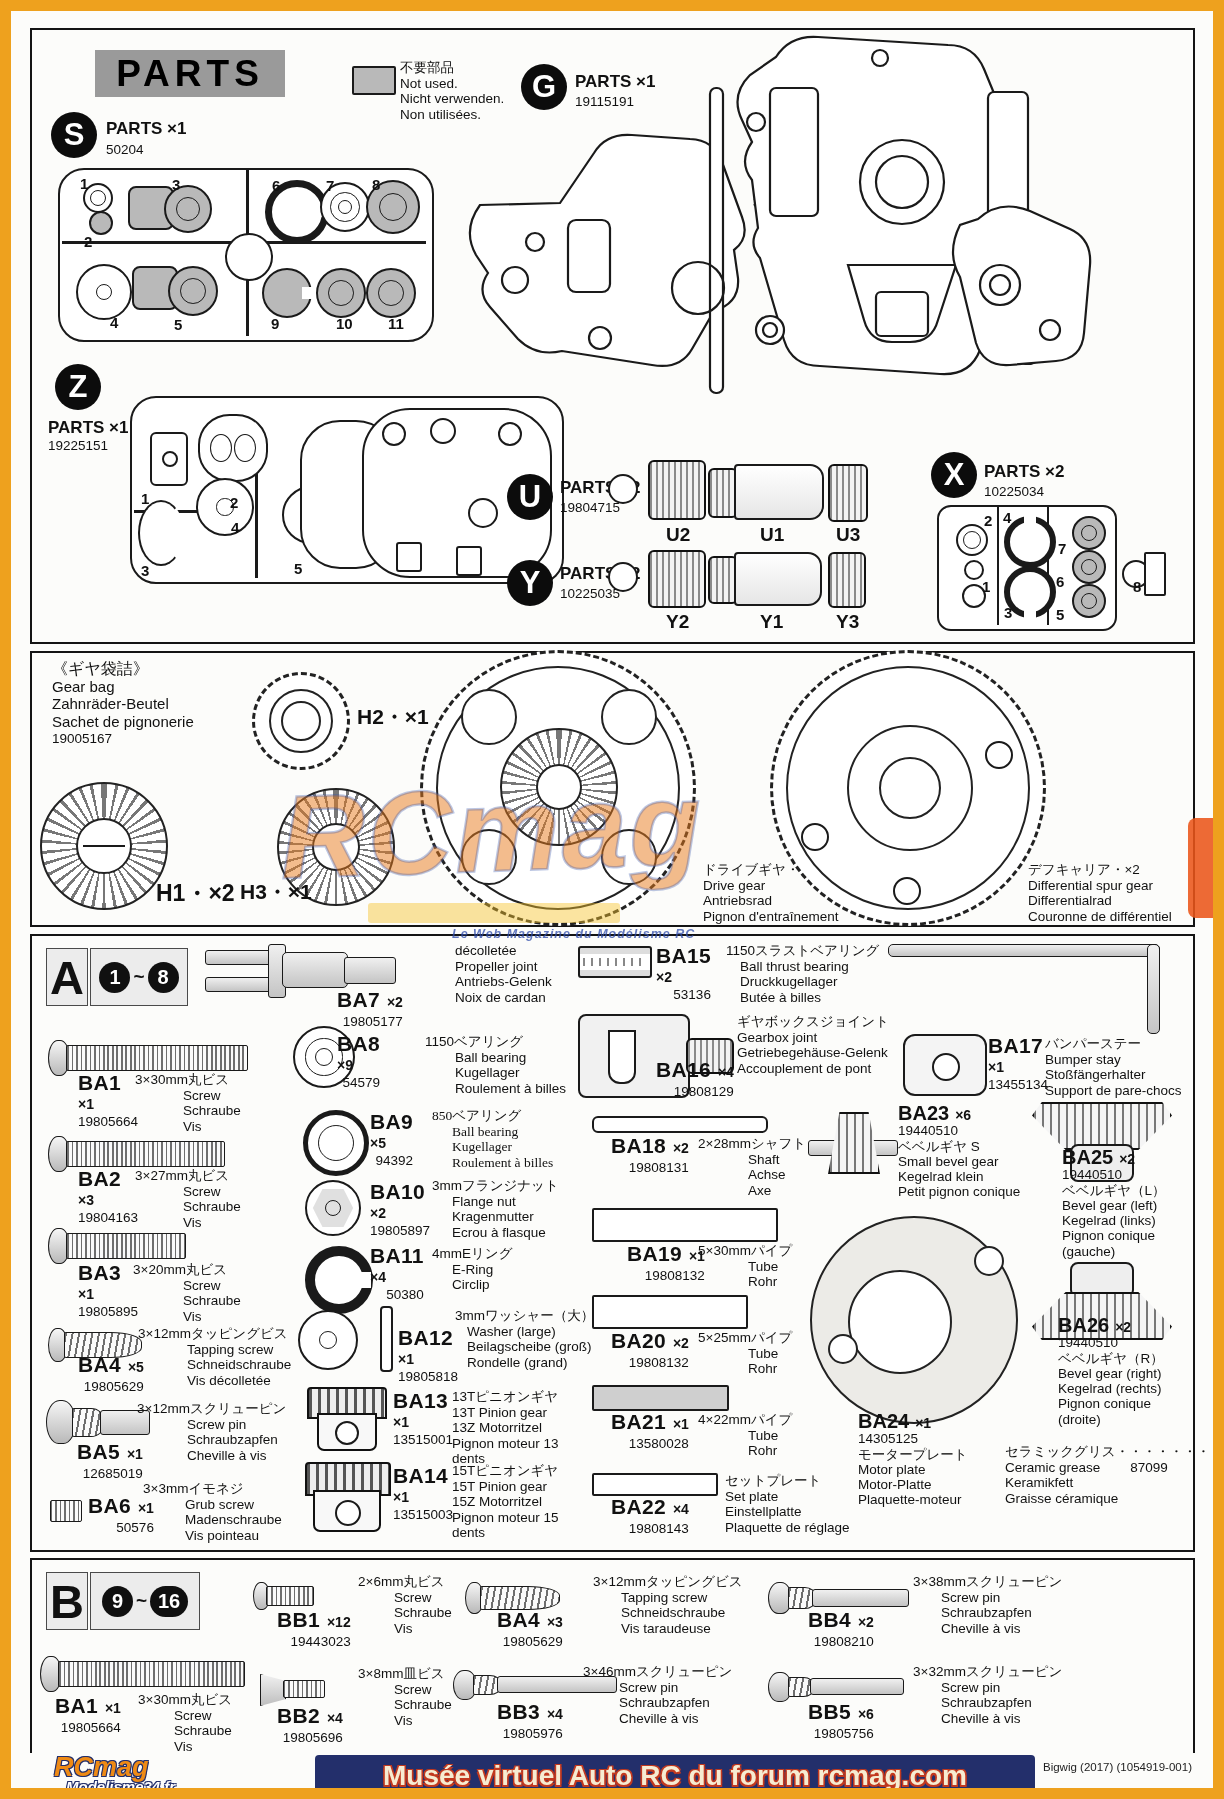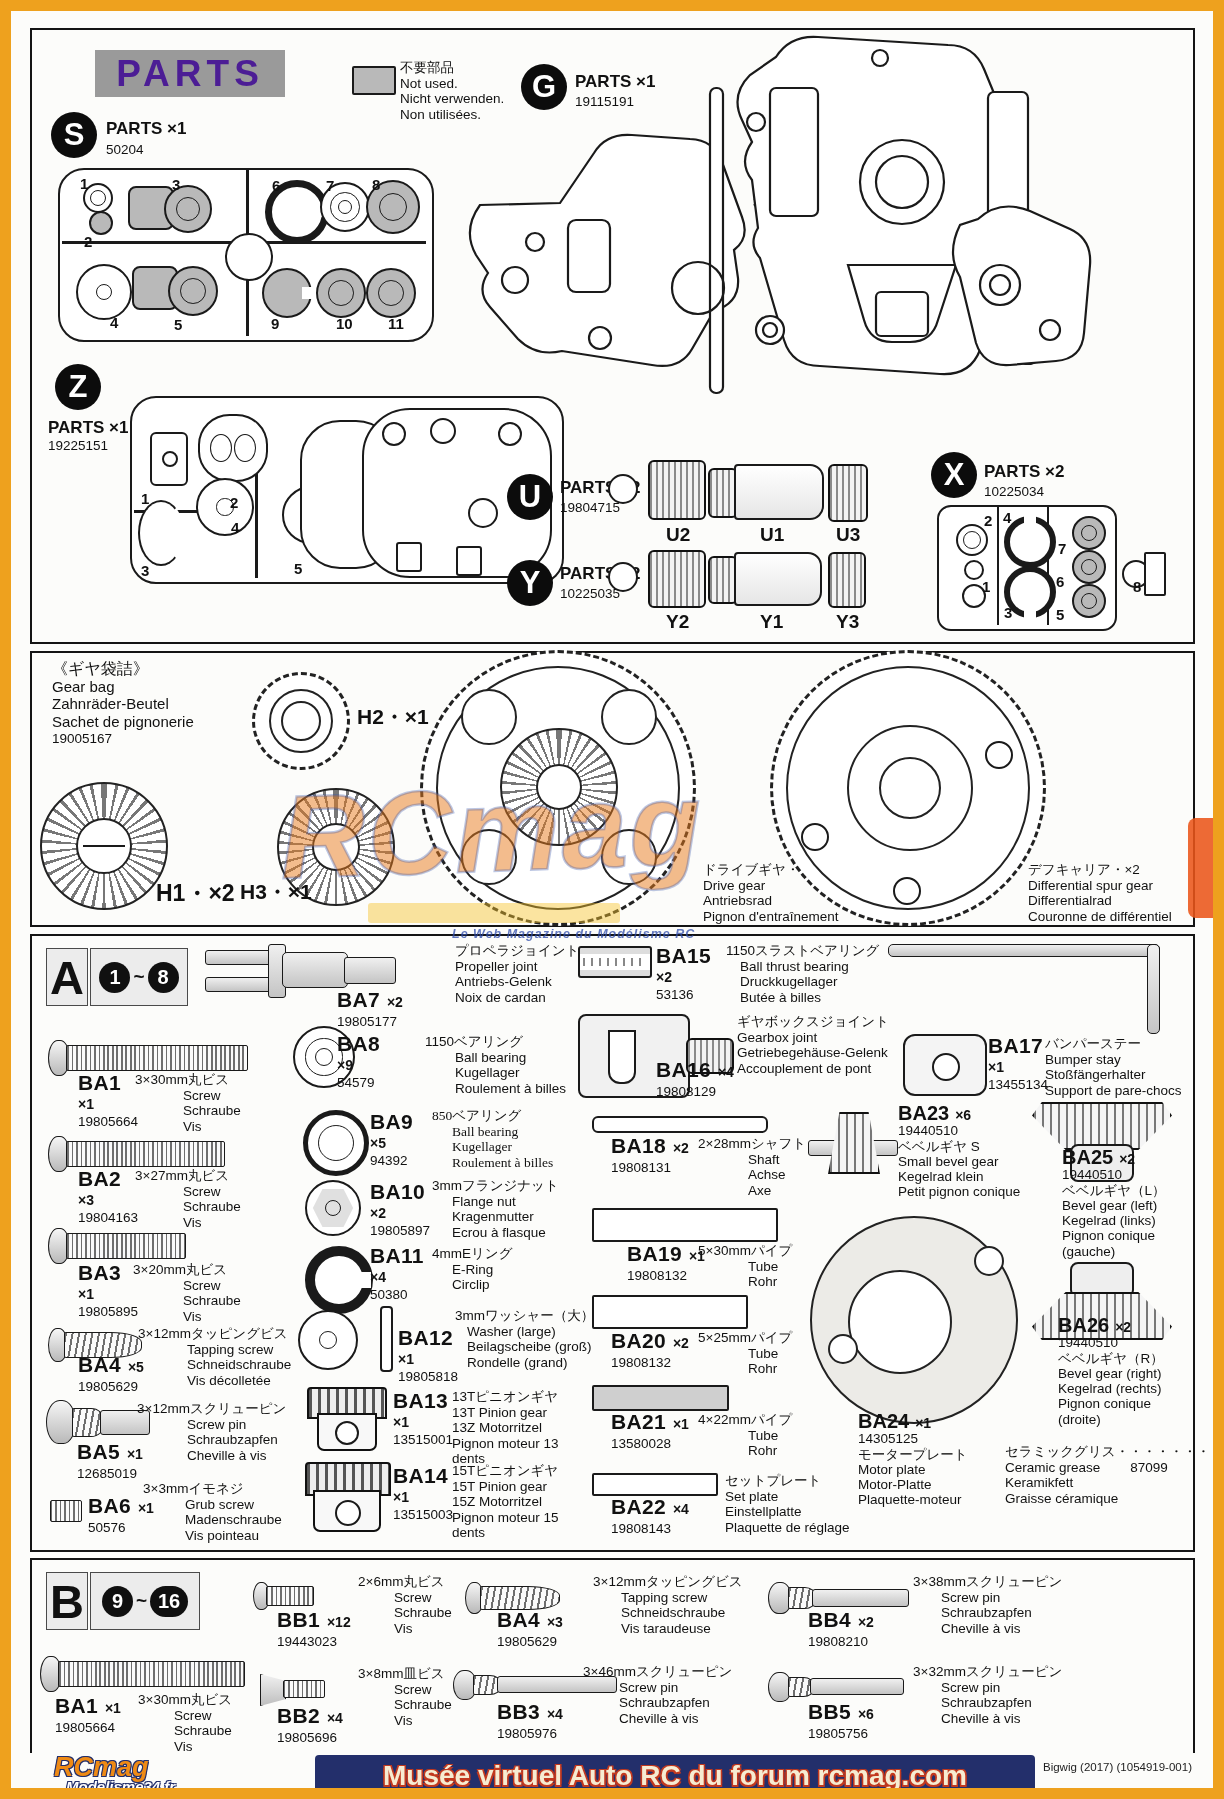--- a/index.html
+++ b/index.html
@@ -1,21 +1,21 @@
 <!DOCTYPE html>
 <html><head>
 <meta charset="utf-8">
 <style>
   html,body{margin:0;padding:0;background:#555;}
   .page{position:relative;width:1224px;height:1799px;background:#fcfcfa;
         font-family:"Liberation Sans","DejaVu Sans",sans-serif;color:#111;overflow:hidden;}
   .frame{position:absolute;inset:0;border:11px solid #eea11e;z-index:60;pointer-events:none;}
   .abs{position:absolute;}
   .sec{position:absolute;left:30px;width:1161px;border:2.5px solid #141414;}
-  .hdr{position:absolute;background:#9a9a9a;color:#4c1d95;font-weight:bold;font-size:37px;
+  .hdr{position:absolute;background:#9a9a9a;color:#000000;font-weight:bold;font-size:37px;
        letter-spacing:5px;display:flex;align-items:center;justify-content:center;}
   .cbadge{position:absolute;border-radius:50%;background:#0c0c0c;color:#fff;font-weight:bold;
           font-size:31px;display:flex;align-items:center;justify-content:center;}
   .bq{position:absolute;font-weight:bold;font-size:17px;white-space:nowrap;}
   .bc{position:absolute;font-size:13.5px;white-space:nowrap;}
   .n{position:absolute;font-size:15px;font-weight:bold;}
   .tree{position:absolute;border:2.5px solid #1a1a1a;border-radius:26px;background:#fff;}
   .bar{position:absolute;background:#1a1a1a;}
   .ring{position:absolute;border-radius:50%;border:2px solid #1a1a1a;background:#fff;}
   .ring .in{position:absolute;inset:18%;border-radius:50%;border:1.8px solid #1a1a1a;}
@@ -23,21 +23,21 @@
   .gdisc{position:absolute;border-radius:50%;border:2px solid #1a1a1a;background:#b9b9b9;}
   .gdisc .in{position:absolute;inset:22%;border-radius:50%;border:1.6px solid #1a1a1a;}
   .grect{position:absolute;border:2px solid #1a1a1a;background:#b9b9b9;border-radius:8px;}
   .wrect{position:absolute;border:2px solid #1a1a1a;background:#fff;border-radius:6px;}
   .gap{position:absolute;background:#fff;}
   .blob{position:absolute;border:2.5px solid #1a1a1a;background:#fff;}
   .pl{position:absolute;white-space:nowrap;}
   .pl .id{font-size:21px;font-weight:bold;letter-spacing:.3px;display:inline-block;}
   .pl .q{font-size:14px;font-weight:bold;margin-left:7px;display:inline-block;}
   .pl .qline{font-size:14px;font-weight:bold;margin-top:1px;}
-  .pl .cd{font-size:13.5px;margin-top:2px;}
+  .pl .cd{font-size:13.5px;margin-top:2px;text-align:right;}
   .desc{position:absolute;font-size:13.5px;line-height:15.5px;white-space:nowrap;}
   .stack{position:absolute;font-size:13.5px;line-height:15.3px;white-space:nowrap;}
   .stack .id{font-size:20px;font-weight:bold;}
   .stack .q{font-size:14px;font-weight:bold;margin-left:6px;}
   .shead{position:absolute;background:linear-gradient(180deg,#f6f6f6,#b9b9b9);
          border:1.6px solid #1a1a1a;border-radius:45%/50%;}
   .dome{border-radius:50% 50% 46% 46%/55%;}
   .sth{position:absolute;background:repeating-linear-gradient(90deg,#6e6e6e 0 1.5px,#fafafa 1.5px 4.5px);
        border:1.6px solid #1a1a1a;border-radius:2px;}
   .sthd{position:absolute;background:repeating-linear-gradient(100deg,#6e6e6e 0 2px,#fafafa 2px 6.5px);
@@ -367,21 +367,21 @@
     <div class="spin" style="left:205px;top:977px;width:68px;height:13px;"></div>
     <div class="spin" style="left:268px;top:944px;width:16px;height:52px;"></div>
     <div class="spin" style="left:282px;top:952px;width:64px;height:34px;border-radius:5px;"></div>
     <div class="spin" style="left:344px;top:957px;width:50px;height:25px;"></div>
   </div>
   <div class="pl" style="left:337px;top:988px;">
     <div><span class="id">BA7</span><span class="q">×2</span></div>
     <div class="cd">19805177</div>
   </div>
   <div class="desc" style="left:455px;top:943px;">
-    <div>プロペラジョイント</div>
+    <div>décolletée</div>
     <div>Propeller joint</div>
     <div>Antriebs-Gelenk</div>
     <div>Noix de cardan</div>
   </div>
 
   <div class="wrect" style="left:578px;top:946px;width:70px;height:28px;border-radius:3px;background:linear-gradient(#ddd 0 22%,#fff 22% 78%,#ddd 78%);">
     <div style="position:absolute;left:4%;top:36%;width:92%;height:8px;background:repeating-linear-gradient(90deg,#888 0 2px,transparent 2px 8px);"></div>
   </div>
   <div class="pl" style="left:656px;top:944px;">
     <div class="id">BA15</div>

